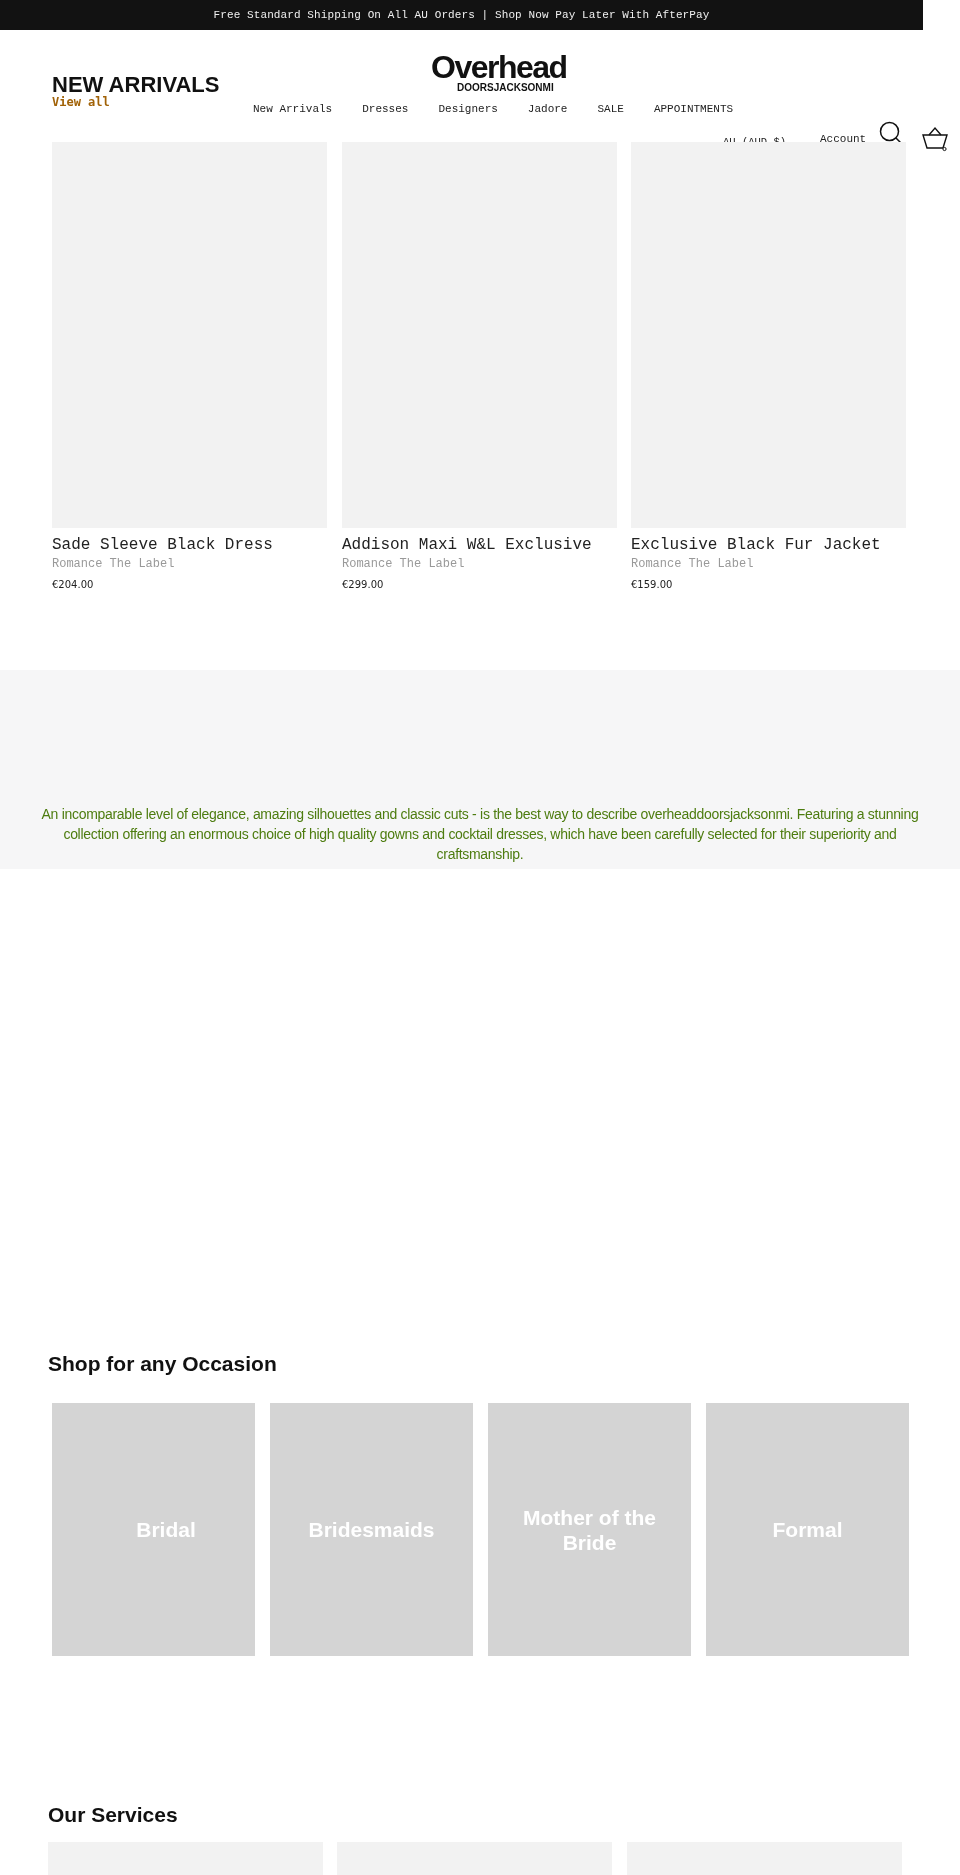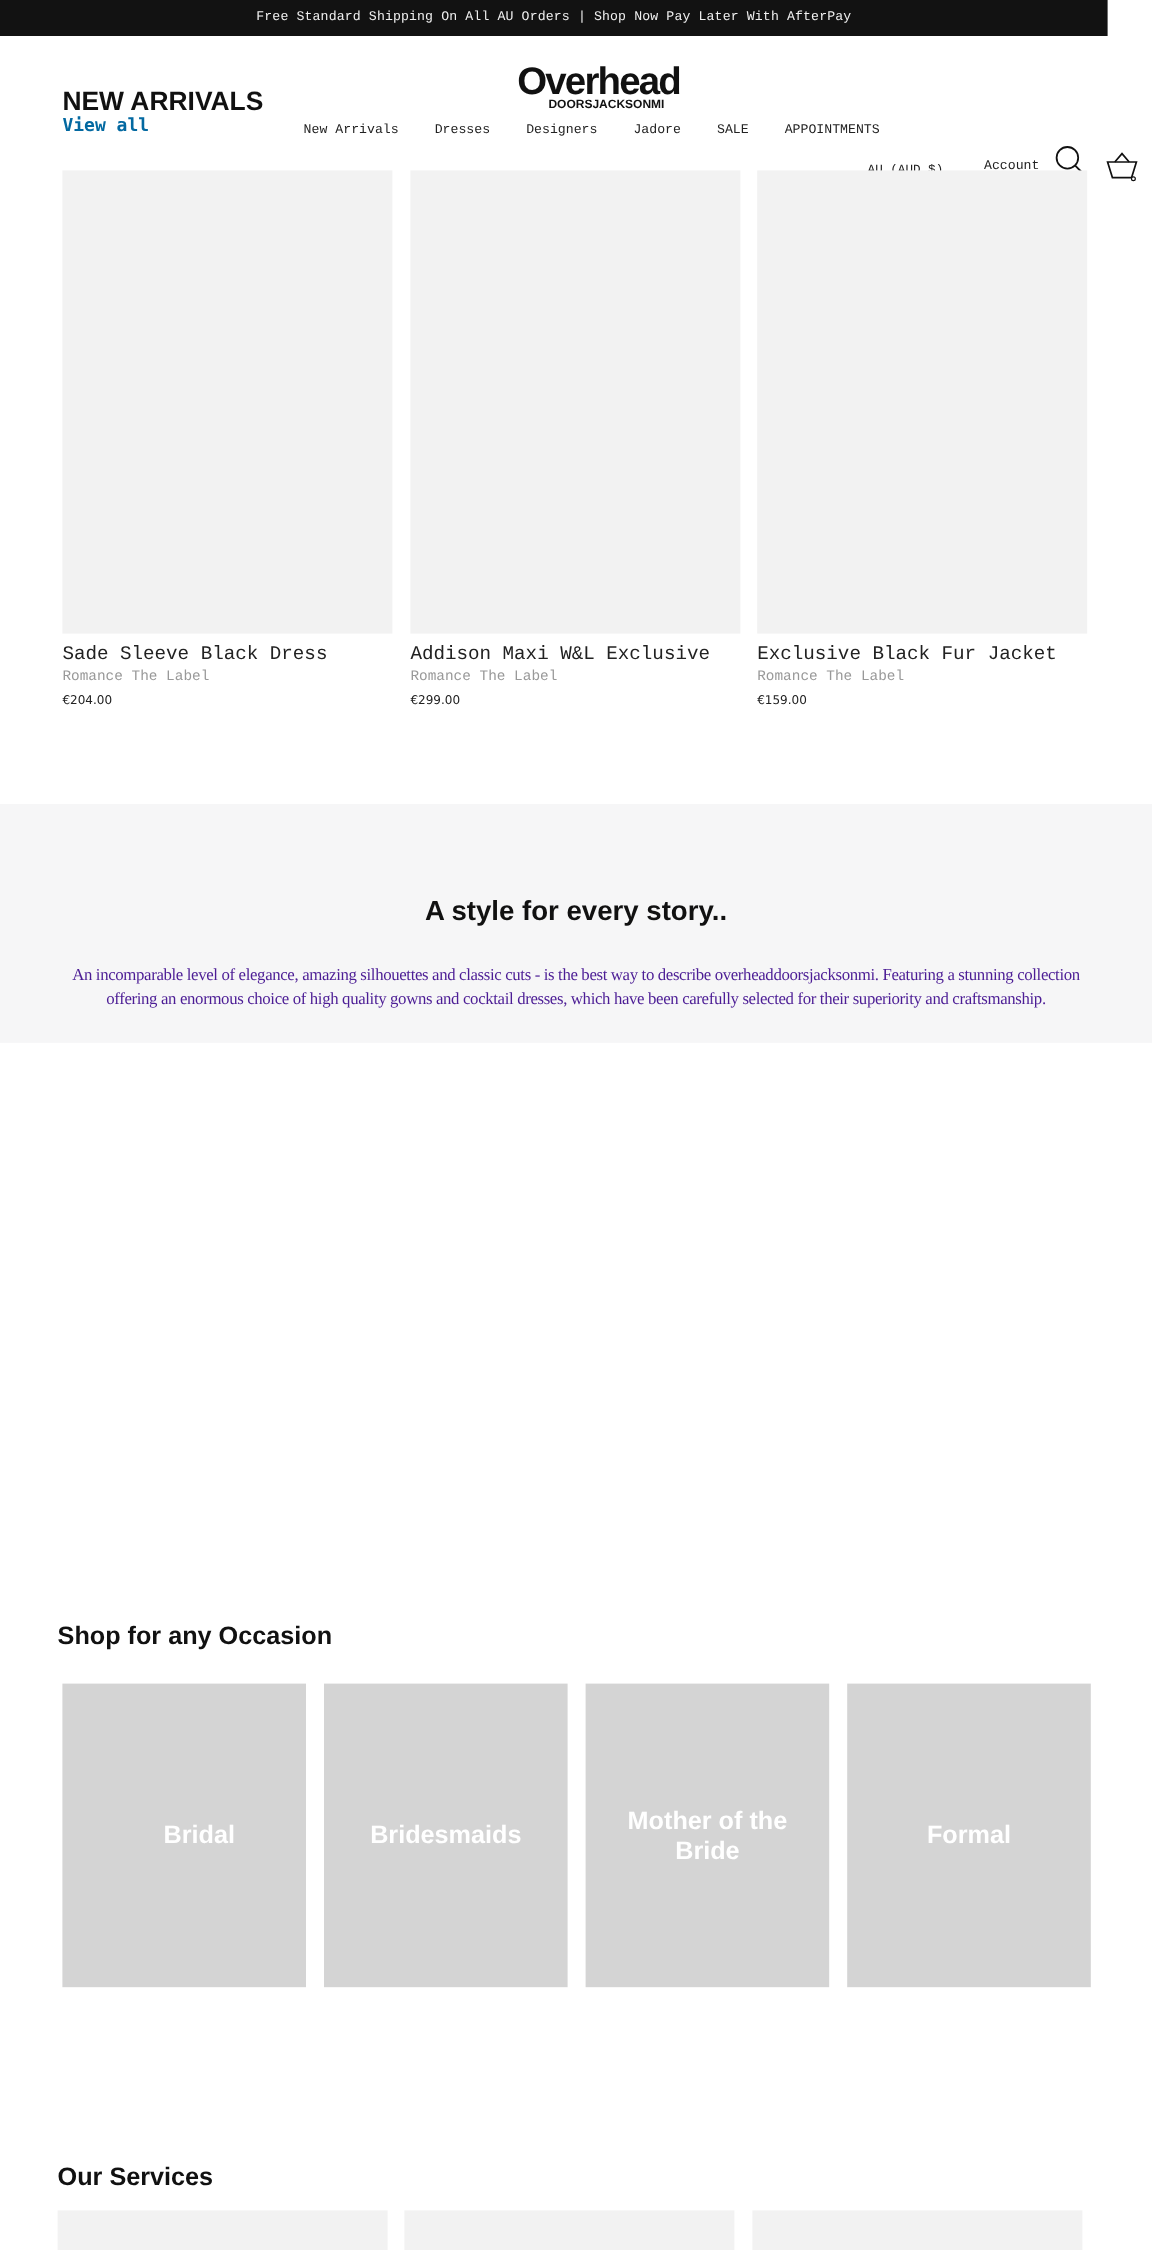--- a/index.html
+++ b/index.html
@@ -15,31 +15,31 @@
     .nav { position: absolute; top: 103px; left: 253px; display: flex; gap: 0; font-family: "Liberation Mono", monospace; font-size: 11px; color: #222; }
     .nav a { text-decoration: none; color: #222; margin-right: 30px; display: inline-block; }
 
     .currency { position: absolute; left: 723px; top: 136px; font-family: "Liberation Mono", monospace; font-size: 10.5px; color: #222; }
     .chev { position: absolute; left: 787px; top: 141px; width: 10px; height: 10px; }
     .account { position: absolute; left: 820px; top: 133px; font-family: "Liberation Mono", monospace; font-size: 11px; color: #222; text-decoration: none; }
     .search-btn { position: absolute; left: 878px; top: 120px; width: 28px; height: 28px; }
     .cart-btn { position: absolute; left: 920px; top: 124px; width: 30px; height: 30px; }
 
     .na-title { position: absolute; left: 52px; top: 74px; font-family: "Liberation Sans", sans-serif; font-weight: 700; font-size: 22px; line-height: 22px; color: #111; }
-    .na-viewall { position: absolute; left: 52px; top: 95px; font-family: "DejaVu Sans Mono", monospace; font-weight: 700; font-size: 15px; color: #0369a1; text-decoration: none; }
+    .na-viewall { position: absolute; left: 52px; top: 95px; font-family: "DejaVu Sans Mono", monospace; font-weight: 700; font-size: 12px; color: #a16207; text-decoration: none; }
 
     .product { position: absolute; top: 142px; width: 275px; }
     .product .img { width: 275px; height: 386px; background: #f2f2f2; }
     .product .name { margin-top: 9px; font-family: "Liberation Mono", monospace; font-size: 16px; color: #222; line-height: 16px; }
     .product .brand { margin-top: 3px; font-family: "Liberation Mono", monospace; font-size: 12px; color: #999; line-height: 16px; }
     .product .price { margin-top: 6px; font-family: "DejaVu Sans", sans-serif; font-size: 10px; color: #222; line-height: 14px; }
 
     .story { position: absolute; left: 0; top: 670px; width: 960px; height: 199px; background: #f6f6f7; }
     .story h2 { position: absolute; left: 0; top: 76px; width: 960px; text-align: center; font-family: "Liberation Sans", sans-serif; font-weight: 700; font-size: 23px; color: #111; }
-    .story p { position: absolute; left: 40px; top: 134px; width: 880px; text-align: center; font-family: Liberation Serif, serif; font-size: 14px; line-height: 20px; color: #4c1d95; letter-spacing: -0.3px; }
+    .story p { position: absolute; left: 40px; top: 134px; width: 880px; text-align: center; font-family: Liberation Sans, sans-serif; font-size: 14px; line-height: 20px; color: #4d7c0f; letter-spacing: -0.3px; }
 
     .occ-title { position: absolute; left: 48px; top: 1352px; font-family: "Liberation Sans", sans-serif; font-weight: 700; font-size: 21px; color: #111; }
     .occ-tile { position: absolute; top: 1403px; width: 203px; height: 253px; background: #d4d4d4; display: flex; align-items: center; justify-content: center; text-align: center; text-decoration: none; }
     .occ-tile span { font-family: "Liberation Sans", sans-serif; font-weight: 700; font-size: 21px; line-height: 25px; color: #ffffff; padding: 0 30px; }
 
     .svc-title { position: absolute; left: 48px; top: 1803px; font-family: "Liberation Sans", sans-serif; font-weight: 700; font-size: 21px; color: #111; }
     .svc-card { position: absolute; top: 1842px; width: 275px; height: 40px; background: #f2f2f2; }
   </style>
 </head>
 <body>
@@ -94,21 +94,20 @@
   <div class="price">€299.00</div>
 </div>
 <div class="product" style="left:631px;">
   <div class="img"></div>
   <div class="name">Exclusive Black Fur Jacket</div>
   <div class="brand">Romance The Label</div>
   <div class="price">€159.00</div>
 </div>
 
 <section class="story">
-  <h2>A style for every story..</h2>
   <p>An incomparable level of elegance, amazing silhouettes and classic cuts - is the best way to describe overheaddoorsjacksonmi. Featuring a stunning collection offering an enormous choice of high quality gowns and cocktail dresses, which have been carefully selected for their superiority and craftsmanship.</p>
 </section>
 
 <h2 class="occ-title">Shop for any Occasion</h2>
 <a class="occ-tile" style="left:52px;padding-left:25px;">
   <span>Bridal</span>
 </a>
 <a class="occ-tile" style="left:270px;">
   <span>Bridesmaids</span>
 </a>

